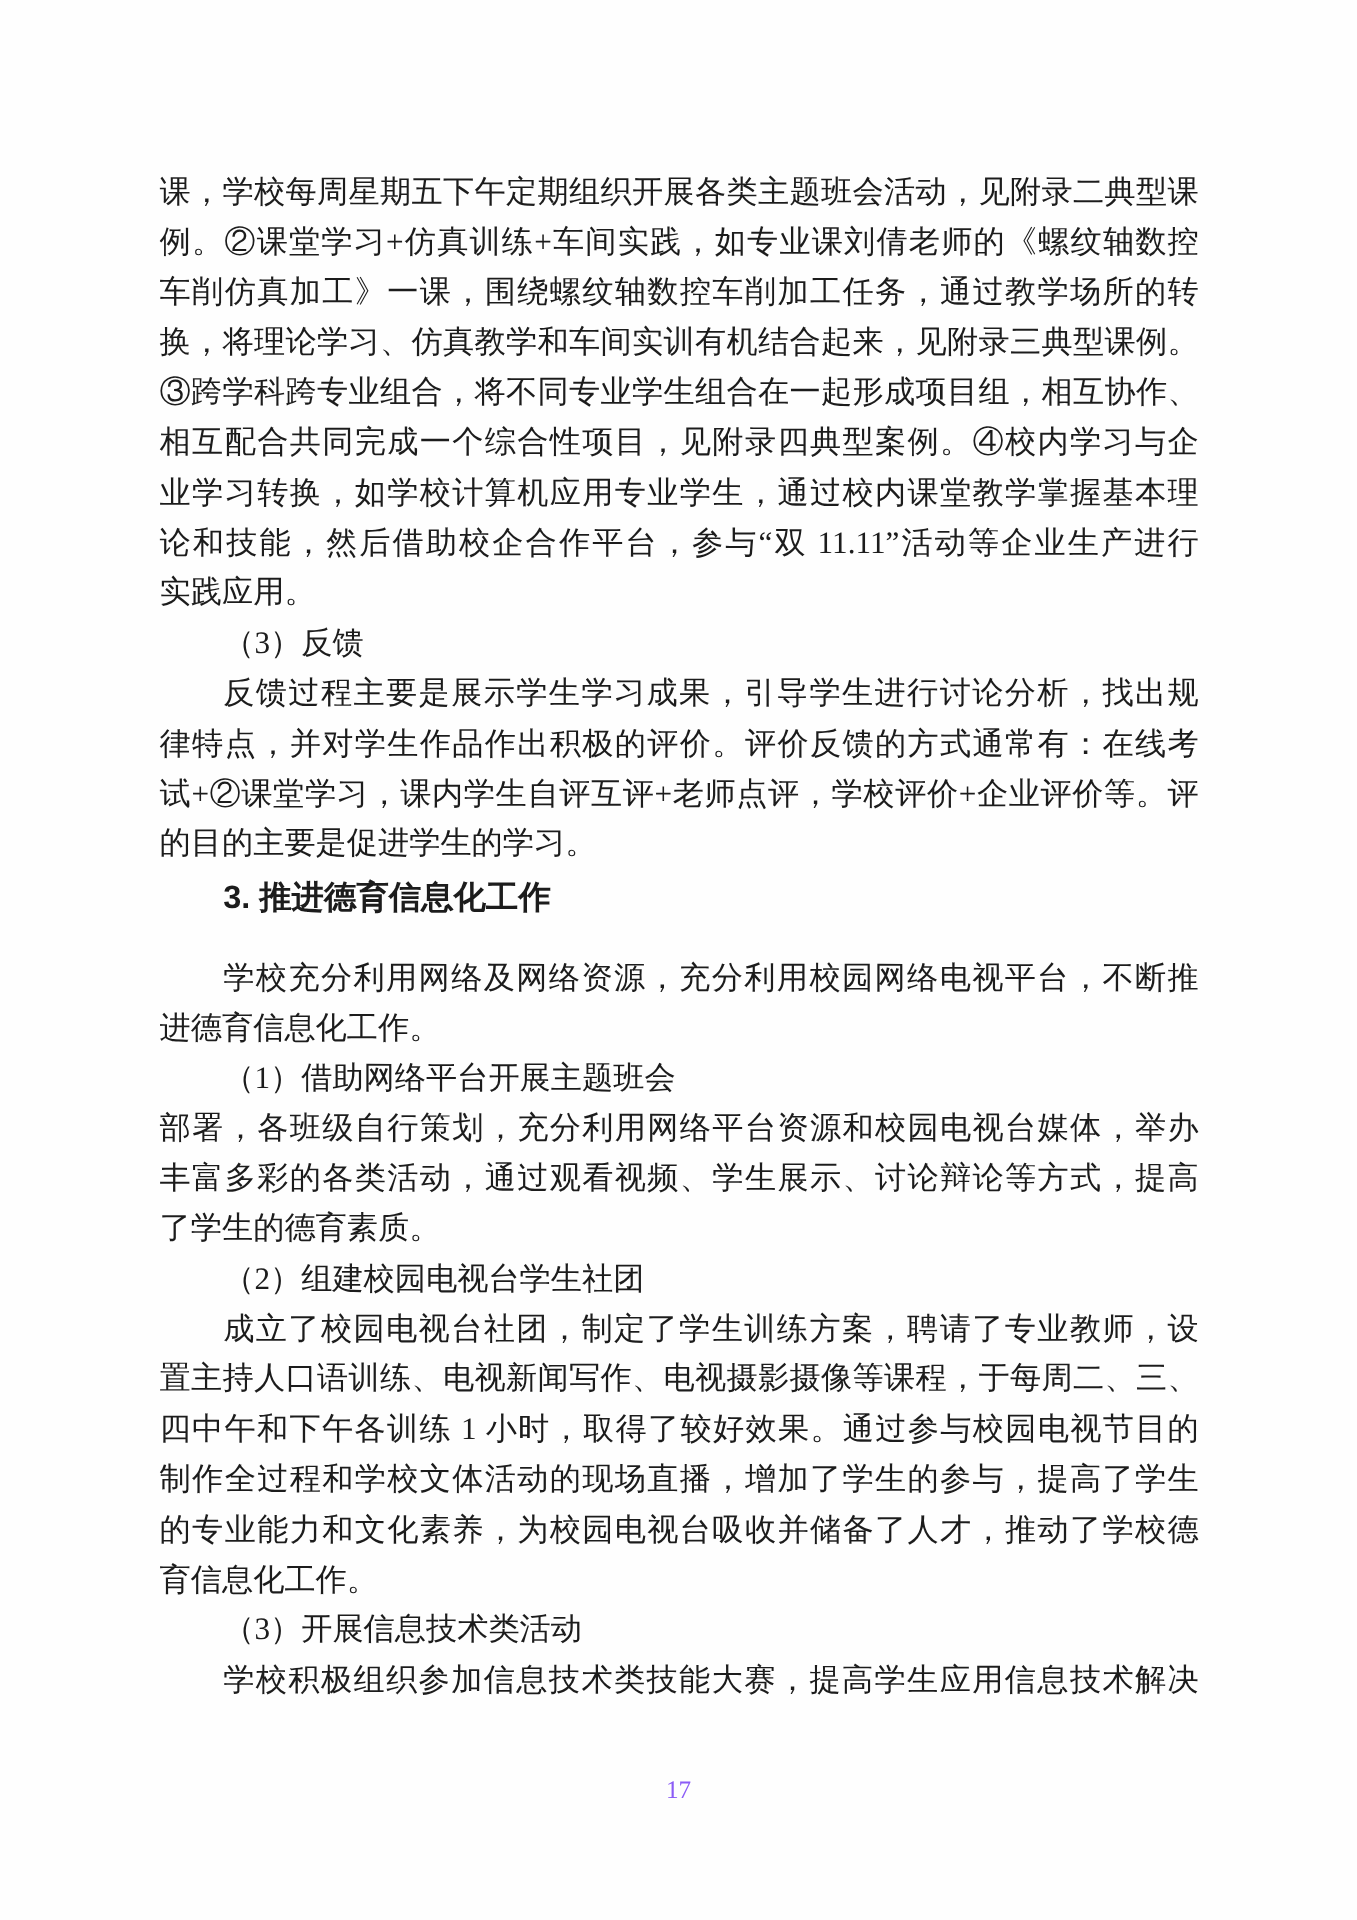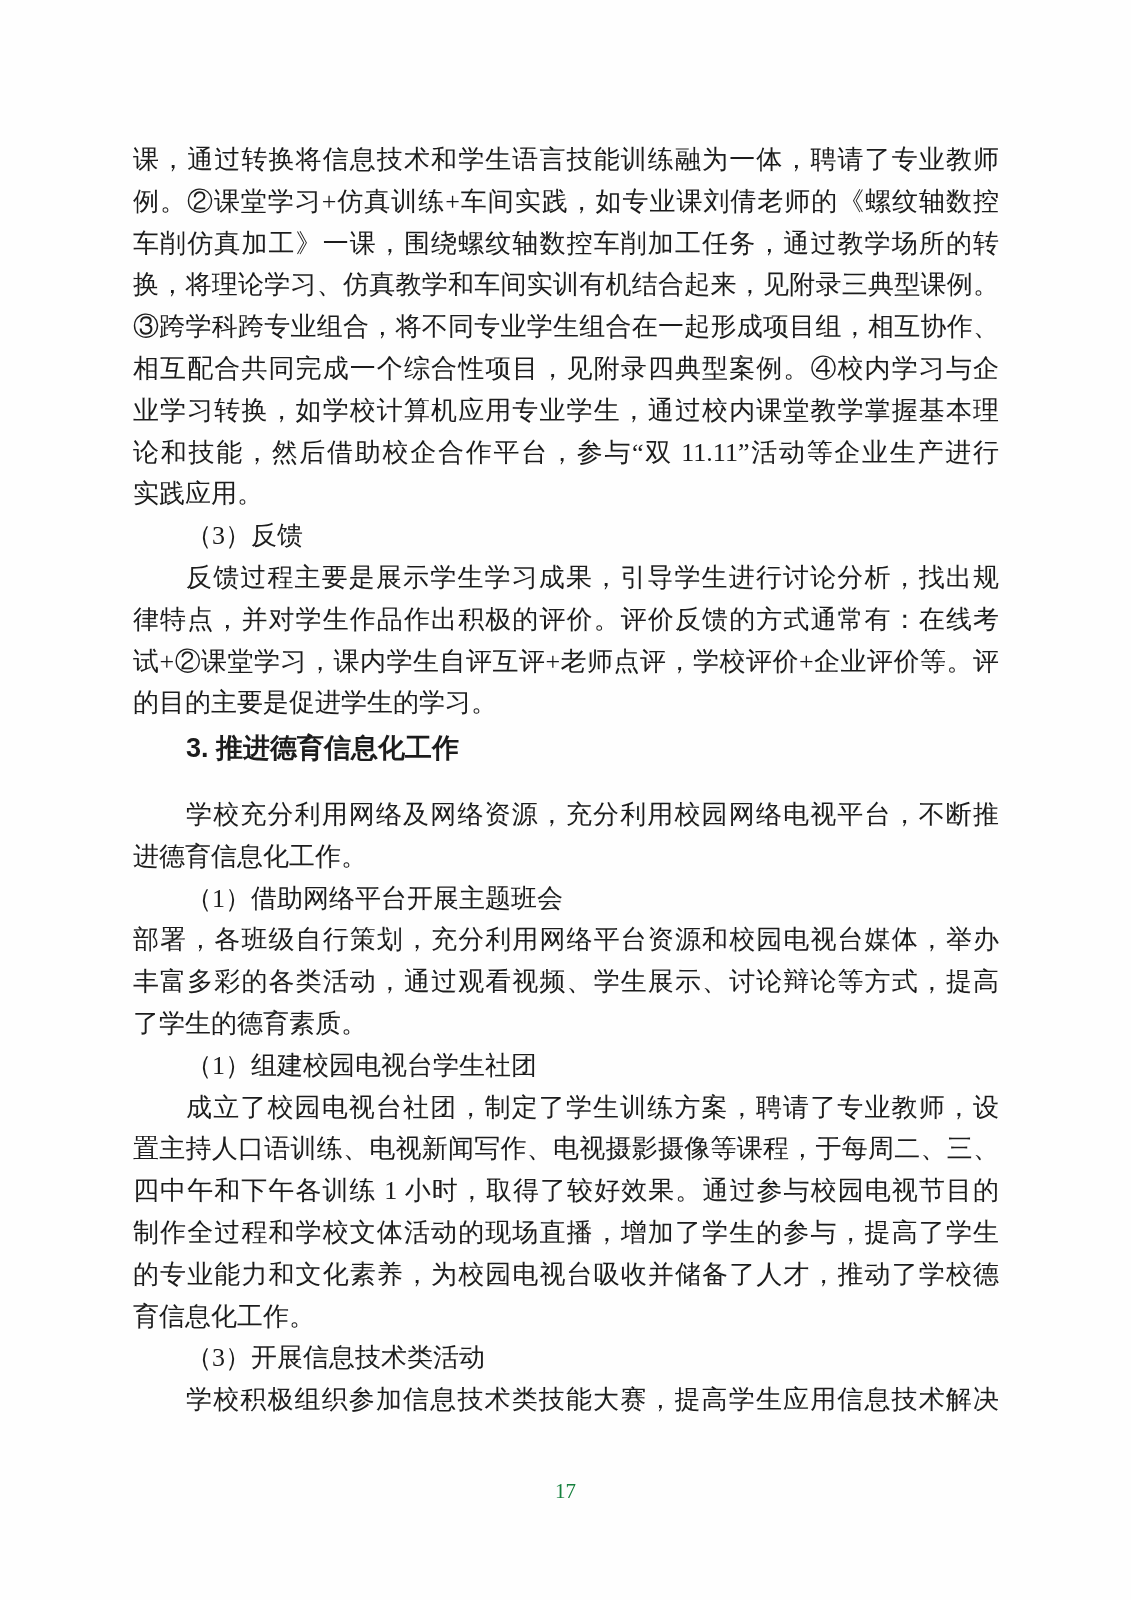--- a/index.html
+++ b/index.html
@@ -52,30 +52,30 @@
     font-family: "Liberation Sans", "DejaVu Sans", sans-serif;
   }
   .page-footer {
     position: absolute;
     top: 1478px;
     left: 0;
     width: 100%;
     text-align: center;
     font-size: 21px;
     line-height: 26px;
-    color: #15803d;
+    color: #8b5cf6;
   }
 </style>
 </head>
 <body>
 
 <div class="page">
   <div class="document-body">
       <div class="block body">
-        <div class="line fill">课，通过转换将信息技术和学生语言技能训练融为一体，聘请了专业教师</div>
+        <div class="line fill">课，学校每周星期五下午定期组织开展各类主题班会活动，见附录二典型课</div>
         <div class="line fill">例。②课堂学习+仿真训练+车间实践，如专业课刘倩老师的《螺纹轴数控</div>
         <div class="line fill">车削仿真加工》一课，围绕螺纹轴数控车削加工任务，通过教学场所的转</div>
         <div class="line fill">换，将理论学习、仿真教学和车间实训有机结合起来，见附录三典型课例。</div>
         <div class="line fill">③跨学科跨专业组合，将不同专业学生组合在一起形成项目组，相互协作、</div>
         <div class="line fill">相互配合共同完成一个综合性项目，见附录四典型案例。④校内学习与企</div>
         <div class="line fill">业学习转换，如学校计算机应用专业学生，通过校内课堂教学掌握基本理</div>
         <div class="line fill">论和技能，然后借助校企合作平台，参与“双 11.11”活动等企业生产进行</div>
         <div class="line">实践应用。</div>
       </div>
       <div class="block body">
@@ -96,21 +96,21 @@
       </div>
       <div class="block body">
         <div class="line indent">（1）借助网络平台开展主题班会</div>
       </div>
       <div class="block body">
         <div class="line fill">部署，各班级自行策划，充分利用网络平台资源和校园电视台媒体，举办</div>
         <div class="line fill">丰富多彩的各类活动，通过观看视频、学生展示、讨论辩论等方式，提高</div>
         <div class="line">了学生的德育素质。</div>
       </div>
       <div class="block body">
-        <div class="line indent">（1）组建校园电视台学生社团</div>
+        <div class="line indent">（2）组建校园电视台学生社团</div>
       </div>
       <div class="block body">
         <div class="line fill indent">成立了校园电视台社团，制定了学生训练方案，聘请了专业教师，设</div>
         <div class="line fill">置主持人口语训练、电视新闻写作、电视摄影摄像等课程，于每周二、三、</div>
         <div class="line fill">四中午和下午各训练 1 小时，取得了较好效果。通过参与校园电视节目的</div>
         <div class="line fill">制作全过程和学校文体活动的现场直播，增加了学生的参与，提高了学生</div>
         <div class="line fill">的专业能力和文化素养，为校园电视台吸收并储备了人才，推动了学校德</div>
         <div class="line">育信息化工作。</div>
       </div>
       <div class="block body">

